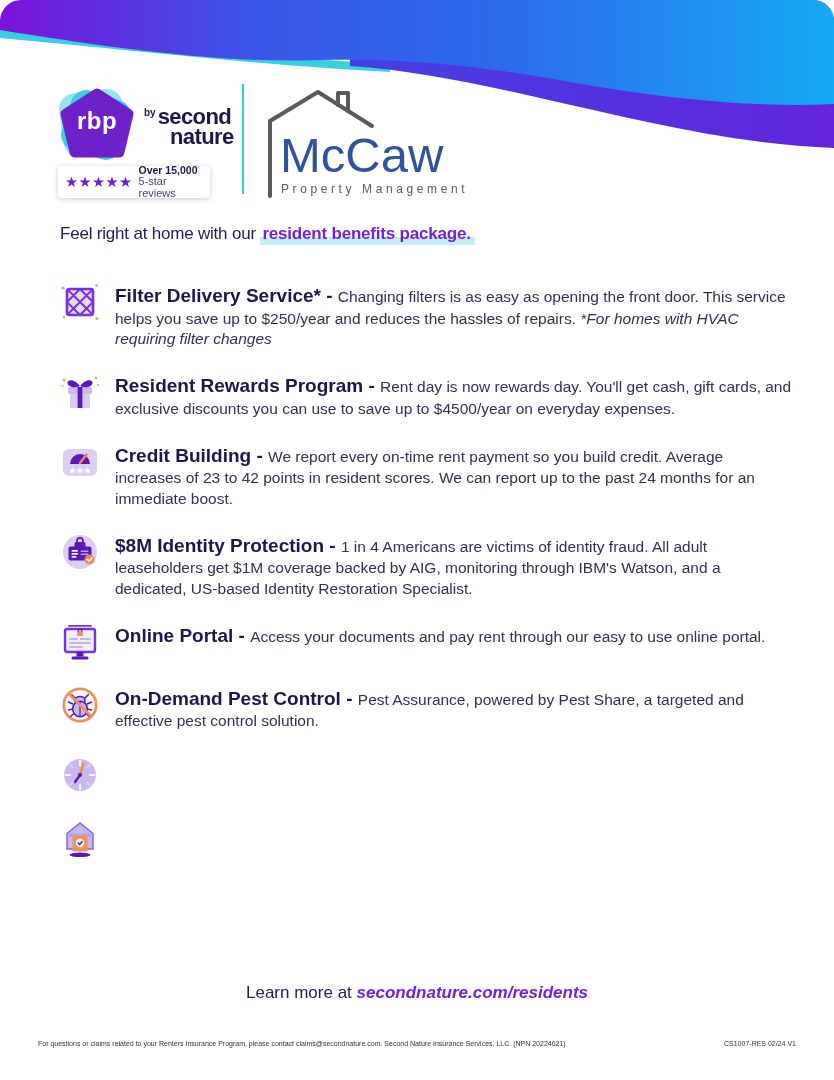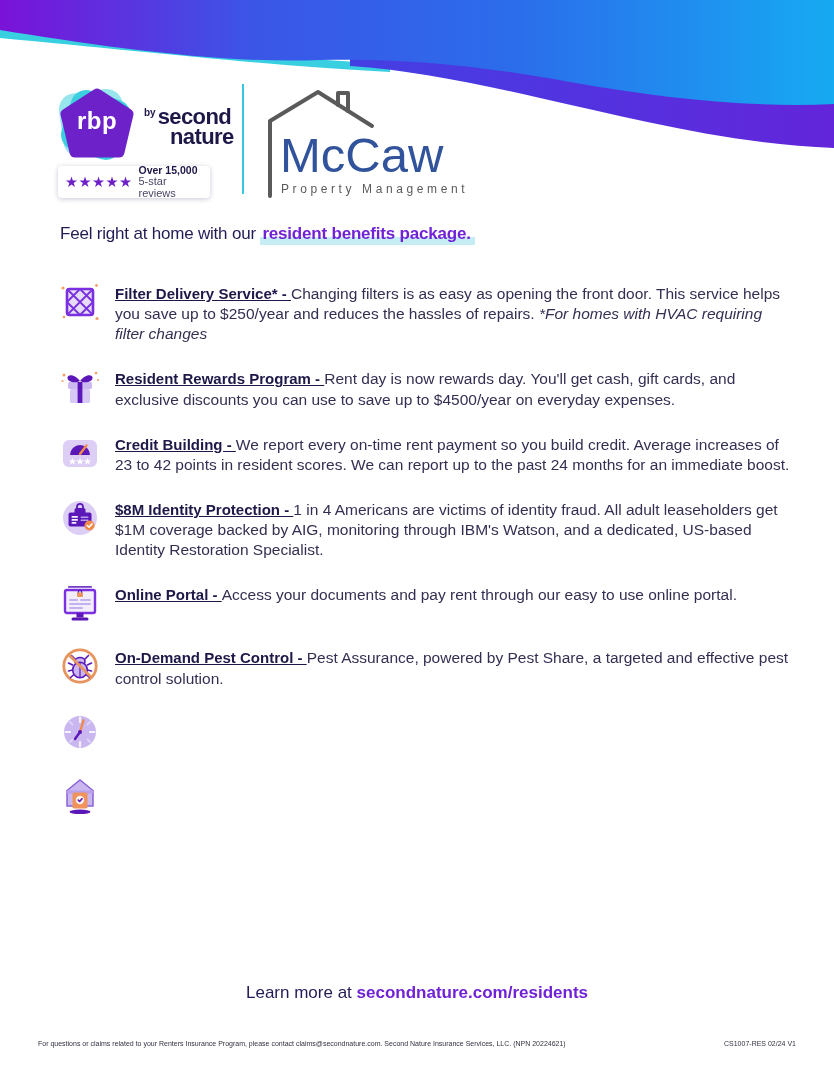--- a/index.html
+++ b/index.html
@@ -1,17 +1,17 @@
 <!DOCTYPE html>
 <html><head>
 <meta charset="utf-8">
 <style>
   html,body{margin:0;padding:0;background:#ffffff;}
   .page{position:relative;width:834px;height:1080px;background:#ffffff;overflow:hidden;
-        font-family:"Liberation Sans",sans-serif;color:#1d1848;}
+        font-family:"Liberation Sans",sans-serif;color:#1d1848;border-radius:21px;}
   
   .wave{position:absolute;top:0;left:0;width:834px;height:160px;display:block;}
   
   .logo-row{position:absolute;top:84px;left:58px;display:flex;align-items:flex-start;}
   .rbp-logo{width:170px;}
   .rbp-top{display:flex;align-items:center;gap:8px;height:80px;}
   .rbp-mark{position:relative;width:78px;height:78px;flex:0 0 78px;}
   .teal-sq{position:absolute;left:7px;top:9px;width:62px;height:62px;background:#3bcfdf;
            border-radius:16px;transform:rotate(18deg);}
   .teal-sq2{position:absolute;left:3px;top:6px;width:64px;height:64px;background:#7ee0e9;
@@ -38,26 +38,26 @@
   
   .title{position:absolute;left:60px;top:224px;font-size:17px;letter-spacing:-.2px;white-space:nowrap;}
   .title-prefix{font-weight:500;color:#221c55;}
   .title-highlight{font-weight:bold;color:#7122d6;padding:0 4px 2px 2px;
       background:linear-gradient(to top,#c6edf4 0%,#c6edf4 38%,transparent 38%);}
   
   .benefits{position:absolute;left:60px;top:282px;width:732px;}
   .benefit-row{display:flex;align-items:flex-start;gap:15px;margin-bottom:23px;}
   .benefit-icon{flex:0 0 40px;width:40px;height:40px;}
   .benefit-text{margin:2px 0 0 0;font-size:15.5px;line-height:1.3;color:#342f52;}
-  .benefit-title{font-weight:bold;font-size:15px;color:#1d1848;text-decoration:underline;}
+  .benefit-title{font-weight:bold;font-size:19px;color:#1d1848;}
   .benefit-note{font-style:italic;color:#342f52;}
   
   .learn-more{position:absolute;left:0;top:983px;width:100%;text-align:center;font-size:17px;}
   .lm-prefix{color:#221c55;}
-  .lm-link{color:#7122d6;font-weight:bold;}
+  .lm-link{color:#7122d6;font-weight:bold;font-style:italic;}
   .fine-print{position:absolute;left:38px;right:38px;top:1040px;display:flex;
               justify-content:space-between;font-size:7px;color:#33303f;}
 </style>
 </head>
 <body>
 
 <div class="page">
 
   <svg class="wave" viewBox="0 0 834 160" preserveAspectRatio="none">
     <defs>

